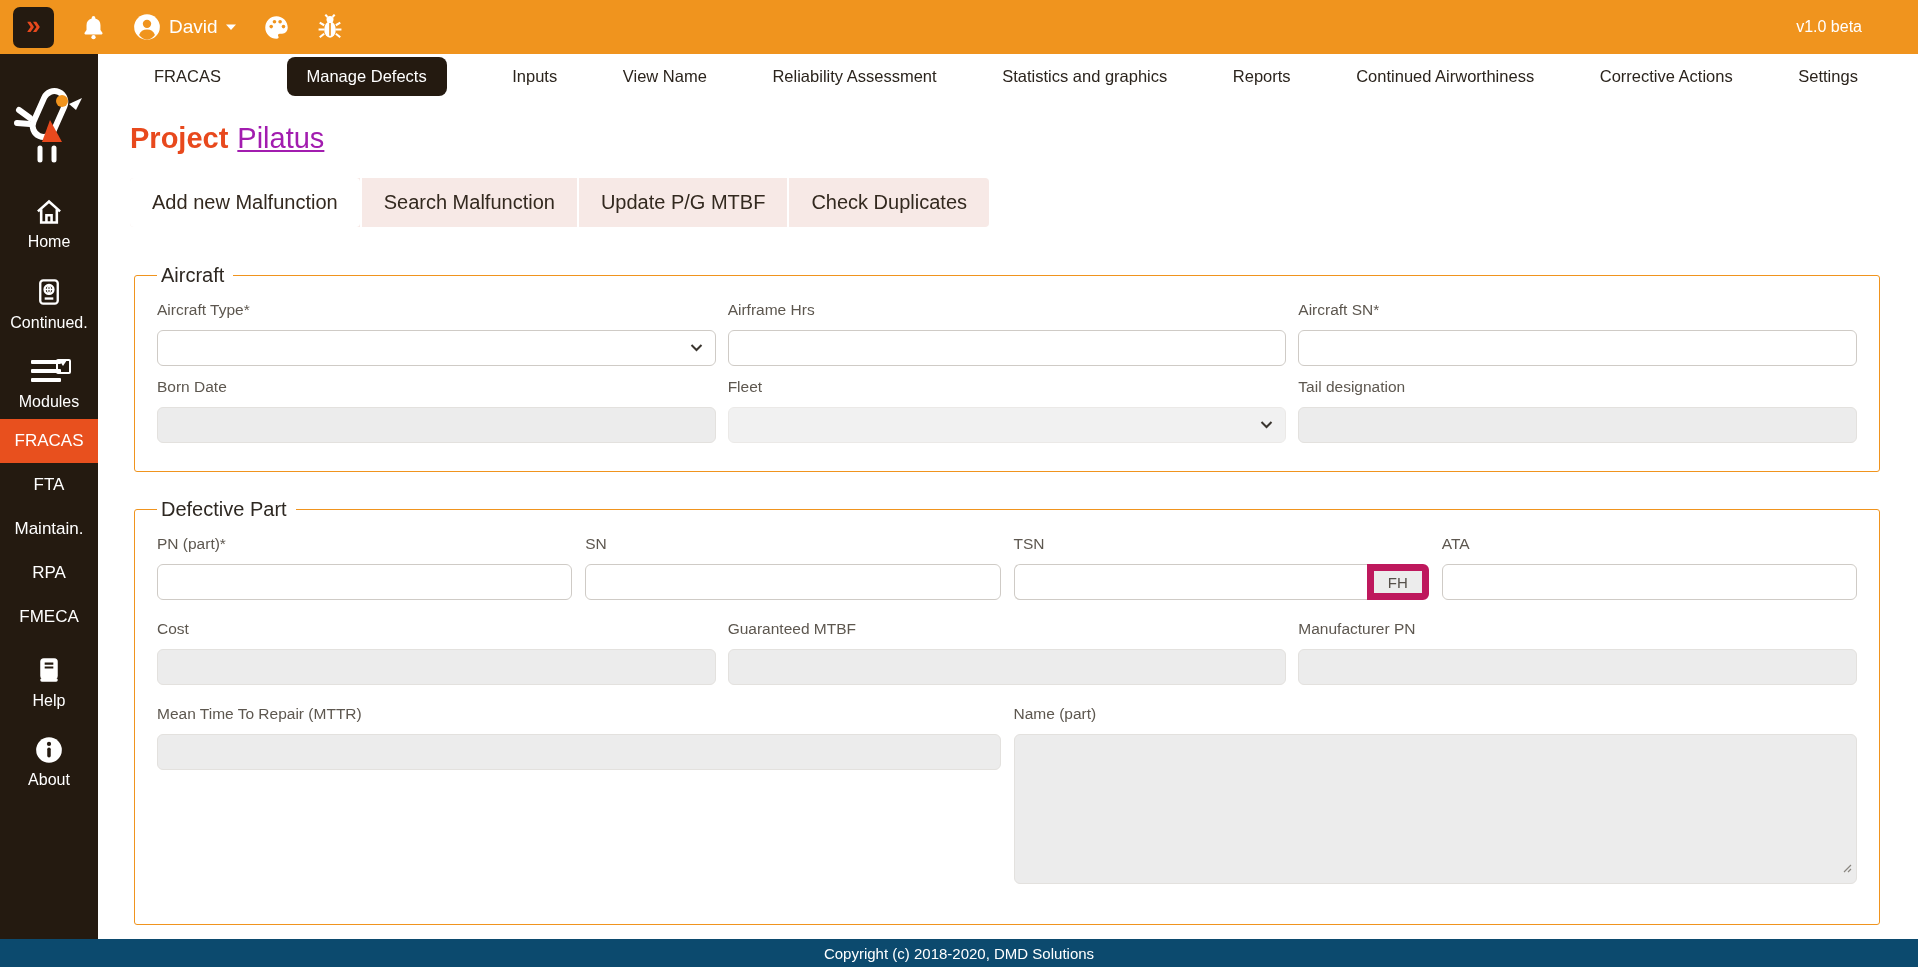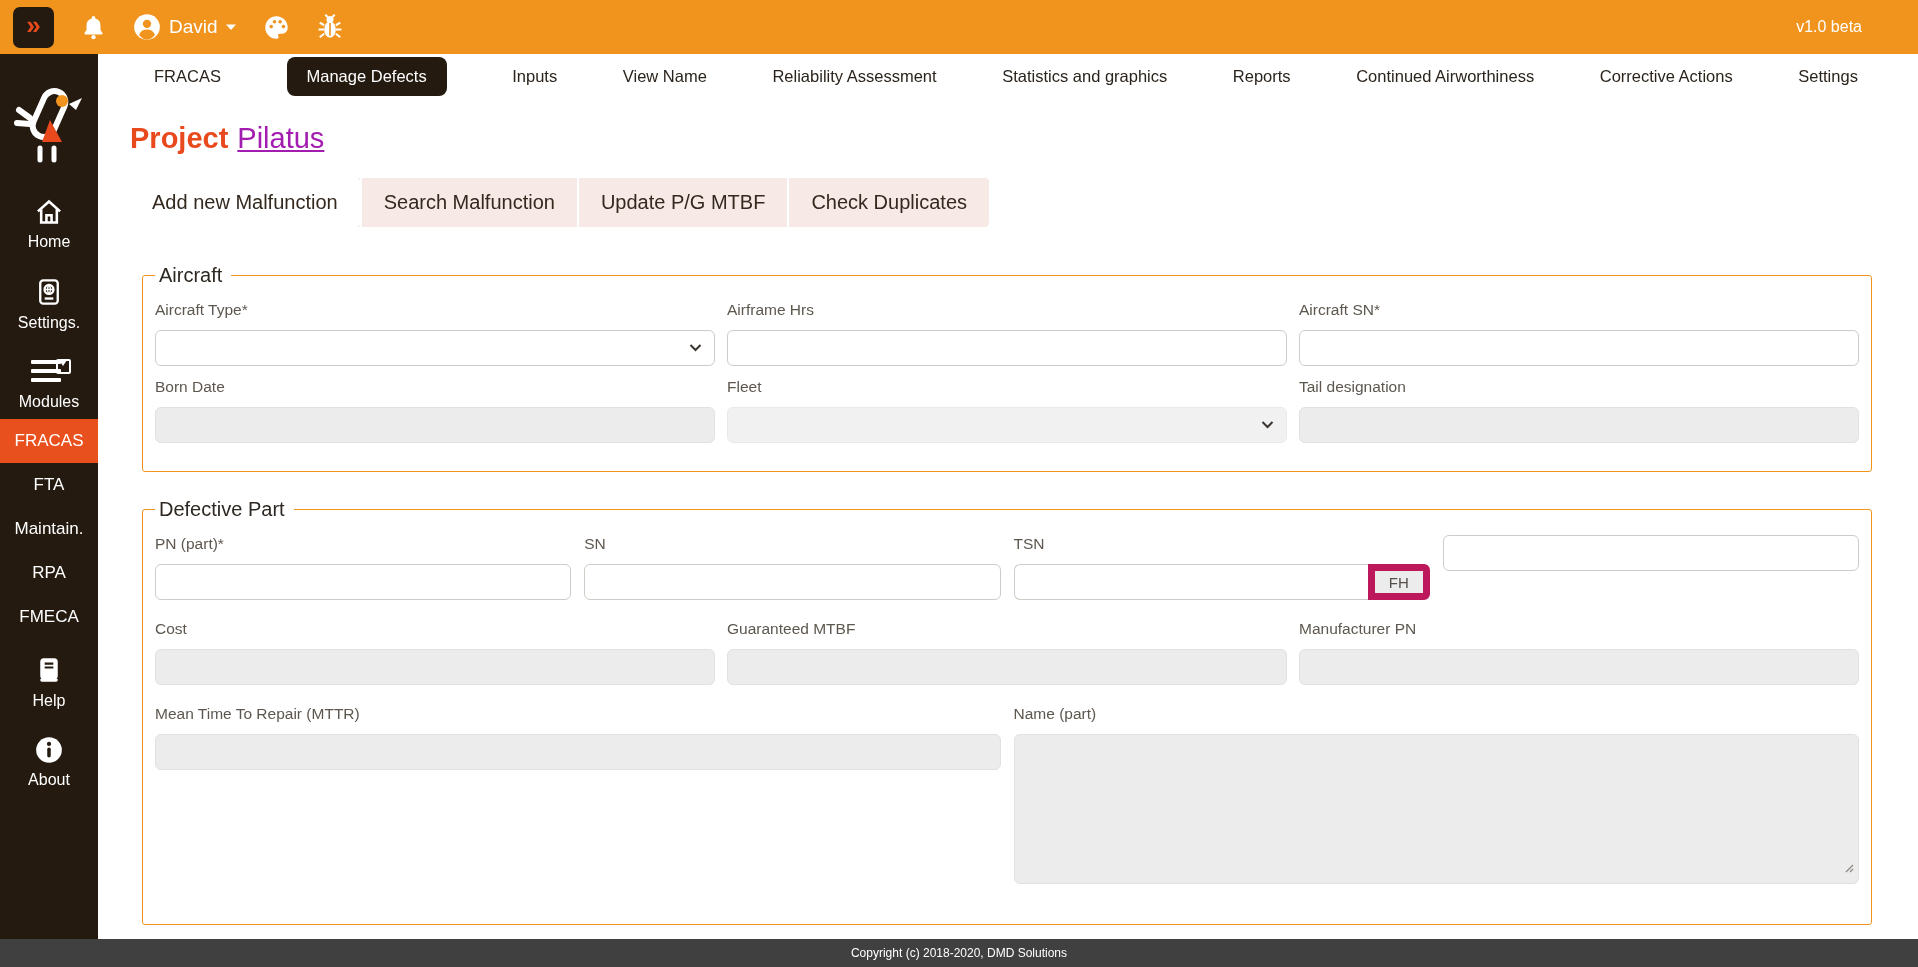--- a/index.html
+++ b/index.html
@@ -60,21 +60,21 @@
   .content { padding:0 34px 0 32px; }
   .page-title { margin:24px 0 0; font-size:29px; font-weight:400; }
   .title-accent { color:#E8491D; font-weight:700; }
   .title-name { color:#a21caf; font-weight:500; margin-left:9px;text-decoration:underline; }
 
   .tab-bar { display:inline-flex; margin-top:23px; background:#F7E9E6; border-radius:4px; }
   .tab { padding:13px 22px; font-size:20px; color:#33291f; cursor:pointer; border-left:2px solid #fff; }
   .tab:first-child { border-left:none; }
   .tab.active { background:#fff; border-radius:4px; }
 
-  fieldset { border:1px solid #F0941E; border-radius:3px; margin:37px 12px 0; padding:14px 12px 28px; }
+  fieldset { border:1px solid #F0941E; border-radius:3px; margin:37px 4px 0; padding:14px 22px 28px; }
   fieldset.defective { padding-bottom:40px; margin-top:26px; }
   fieldset.malfunction { margin-top:23px; height:60px; }
   legend { font-size:20px; color:#2e2822; padding:0 9px 0 4px; }
 
   .grid3 { display:grid; grid-template-columns:repeat(3,1fr); column-gap:13px; row-gap:20px;gap:12px; }
   .grid4 { display:grid; grid-template-columns:repeat(4,1fr); column-gap:13px; }
   .grid2 { display:grid; grid-template-columns:repeat(2,1fr); column-gap:13px; }
   .mt { margin-top:20px; }
 
   .field label { display:block; font-size:15.5px; color:#5d574f; margin-bottom:11px; }
@@ -91,22 +91,22 @@
   .input-group input { flex:1; border-radius:6px 0 0 6px; border-right:none; }
   .addon {
     display:flex; align-items:center; padding:0 14px; background:#ececec;
     border:7px solid #be185d; border-radius:0 6px 6px 0; color:#55504a; font-size:15px;
   }
   .textarea-wrap { position:relative; }
   textarea.control { height:150px; resize:none; padding:8px 10px; display:block; }
   .resize-handle { position:absolute; right:5px; bottom:7px; pointer-events:none; }
 
   .footer {
-    position:fixed; bottom:0; left:0; width:1918px; height:28px; background:#404040;
-    color:#fff; display:flex; align-items:center; justify-content:center; font-size:12px; z-index:40;
+    position:fixed; bottom:0; left:0; width:1918px; height:28px; background:#0c4a6e;
+    color:#fff; display:flex; align-items:center; justify-content:center; font-size:15px; z-index:40;
   }
 </style>
 </head>
 <body>
 
 <header class="topbar">
   <div class="collapse-btn">
     <span>»</span>
   </div>
 
@@ -184,21 +184,21 @@
     <span>Home</span>
   </div>
 
   <div class="side-item">
     <svg width="28" height="30" viewBox="0 0 24 24" fill="none" stroke="#fff" stroke-width="2">
         <rect x="4.5" y="2" width="15" height="20" rx="2.6"></rect>
         <circle cx="12" cy="9.8" r="3.8"></circle>
         <path d="M8.2 9.8h7.6M12 6c1.7 2.5 1.7 5 0 7.6-1.7-2.6-1.7-5.1 0-7.6z" stroke-width="1.2"></path>
         <path d="M8.3 17.6h7.4"></path>
       </svg>
-    <span>Settings.</span>
+    <span>Continued.</span>
   </div>
 
   <div class="side-item">
     <span class="modicon">
       <span class="bar"></span>
         <span class="bar"></span>
         <span class="bar"></span>
       <span class="minibox">
         <svg width="8" height="6" viewBox="0 0 8 6">
             <path d="M0 0h8L4 6z" fill="#fff"></path>
@@ -322,20 +322,21 @@
           <input class="control" style="">
         </div>
         <div class="field">
           <label>TSN</label>
           <div class="input-group">
             <input class="control" style="">
             <span class="addon">FH</span>
           </div>
         </div>
         <div class="field">
+          <label>ATA</label>
           <input class="control" style="">
         </div>
       </div>
 
       <div class="grid3 mt">
         <div class="field">
           <label>Cost</label>
           <input class="control" disabled="" style="">
         </div>
         <div class="field">

